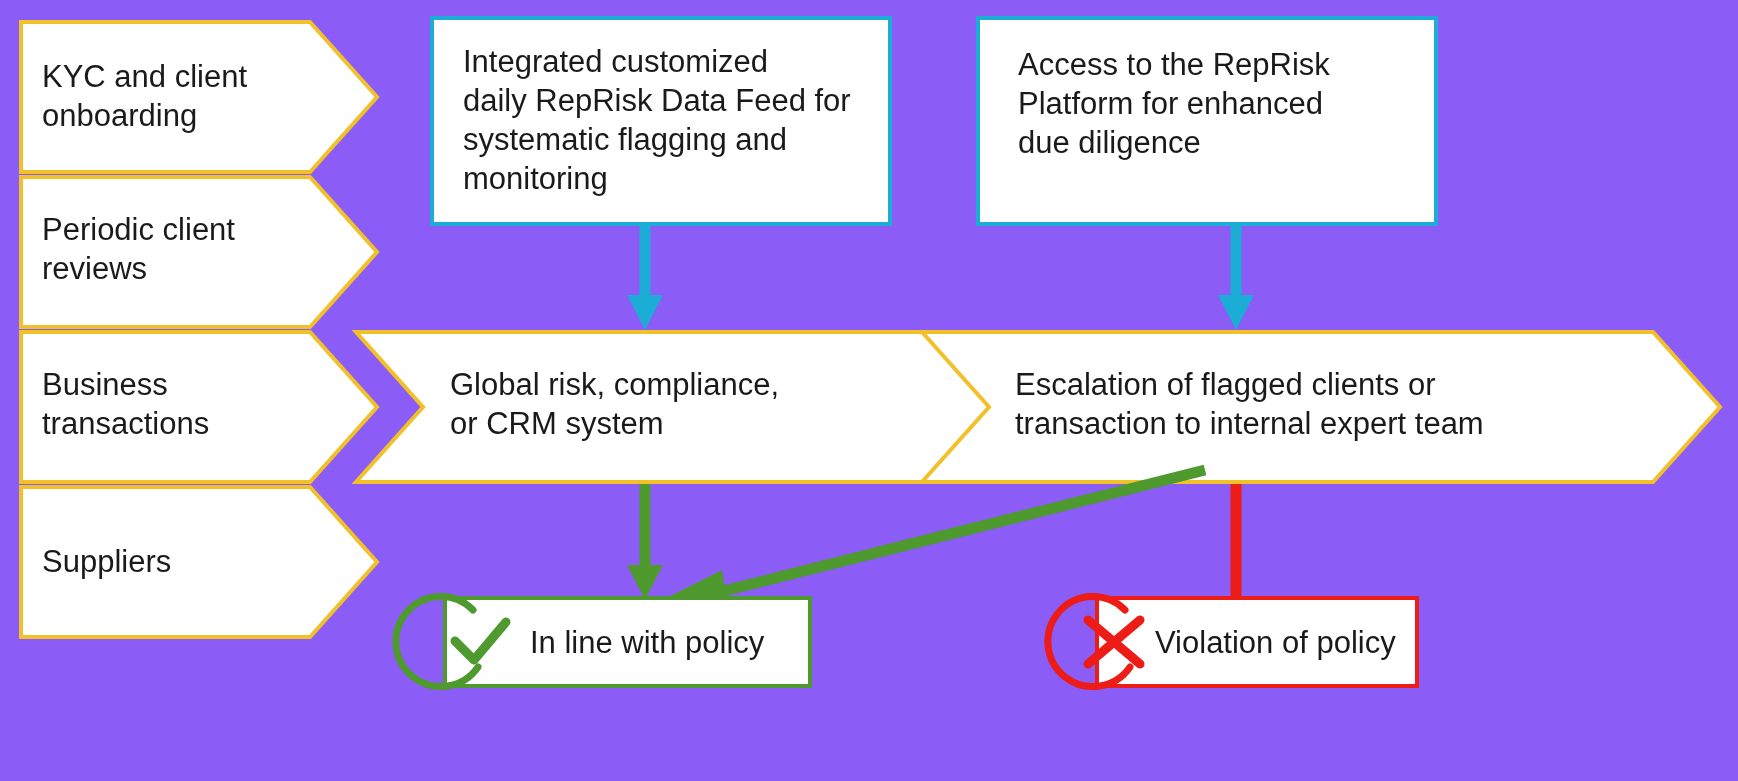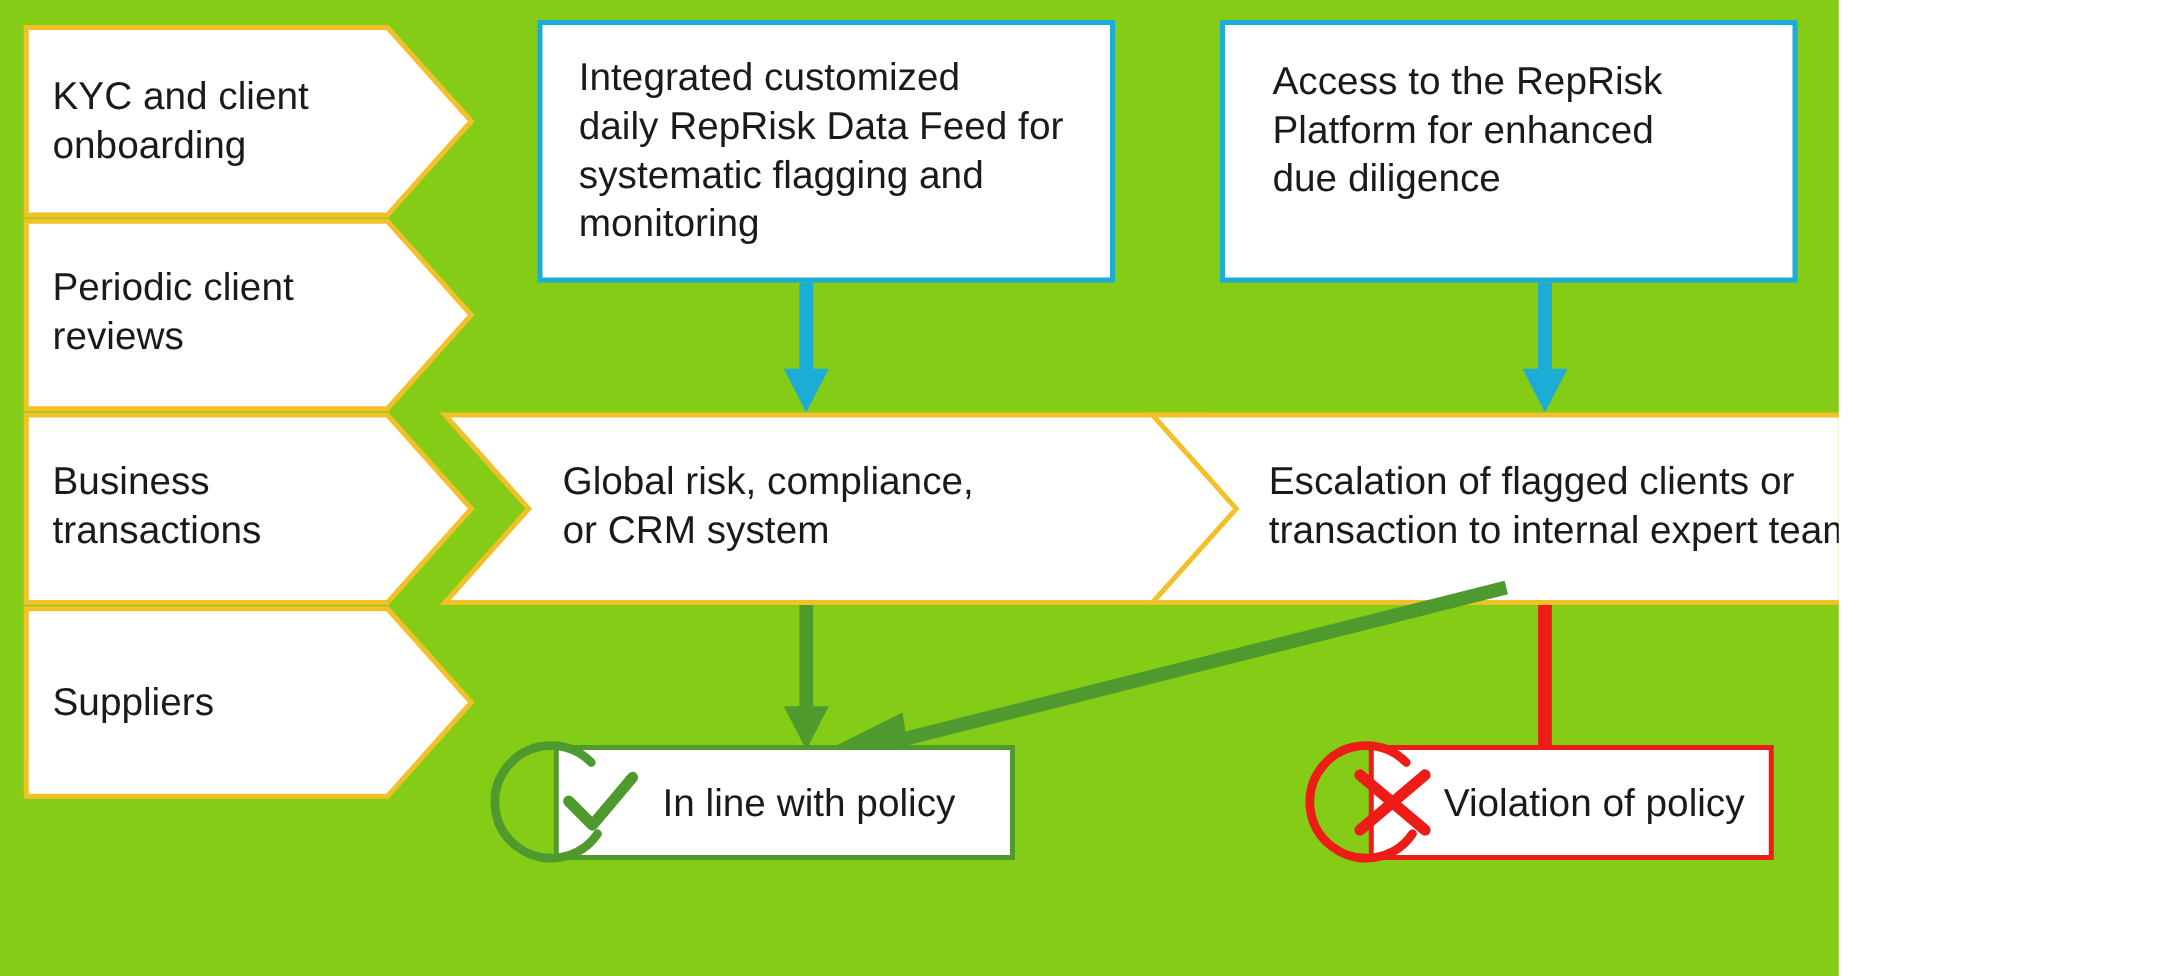--- a/index.html
+++ b/index.html
@@ -5,23 +5,23 @@
   html, body {
     margin: 0;
     padding: 0;
     background: #ffffff;
   }
   body {
     font-family: "Liberation Sans", sans-serif;
   }
   #diagram-root {
     position: relative;
-    width: 1471px;
+    width: 1738px;
     height: 781px;
-    background: #84cc16;
+    background: #8b5cf6;
     overflow: hidden;
   }
   svg.diagram {
     display: block;
     width: 1738px;
     height: 781px;
   }
   .shape-outline {
     fill: #ffffff;
   }

